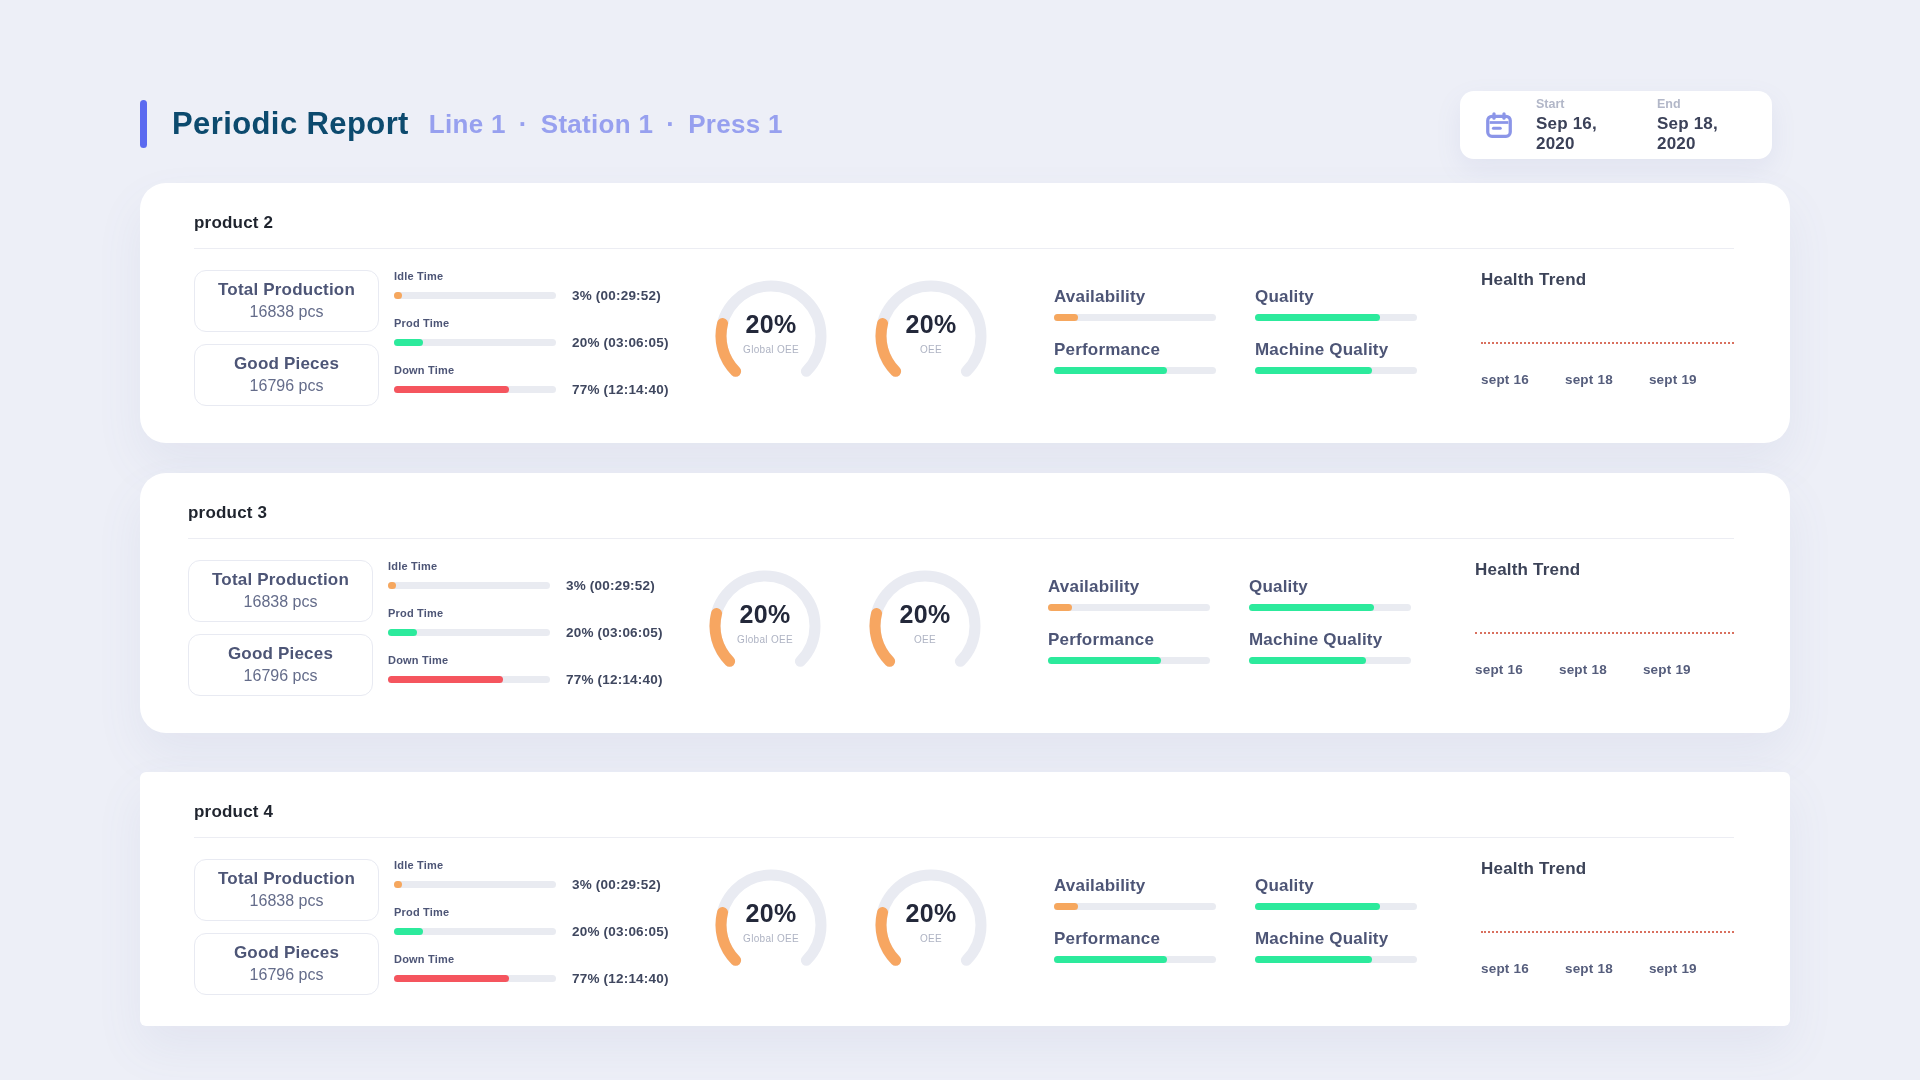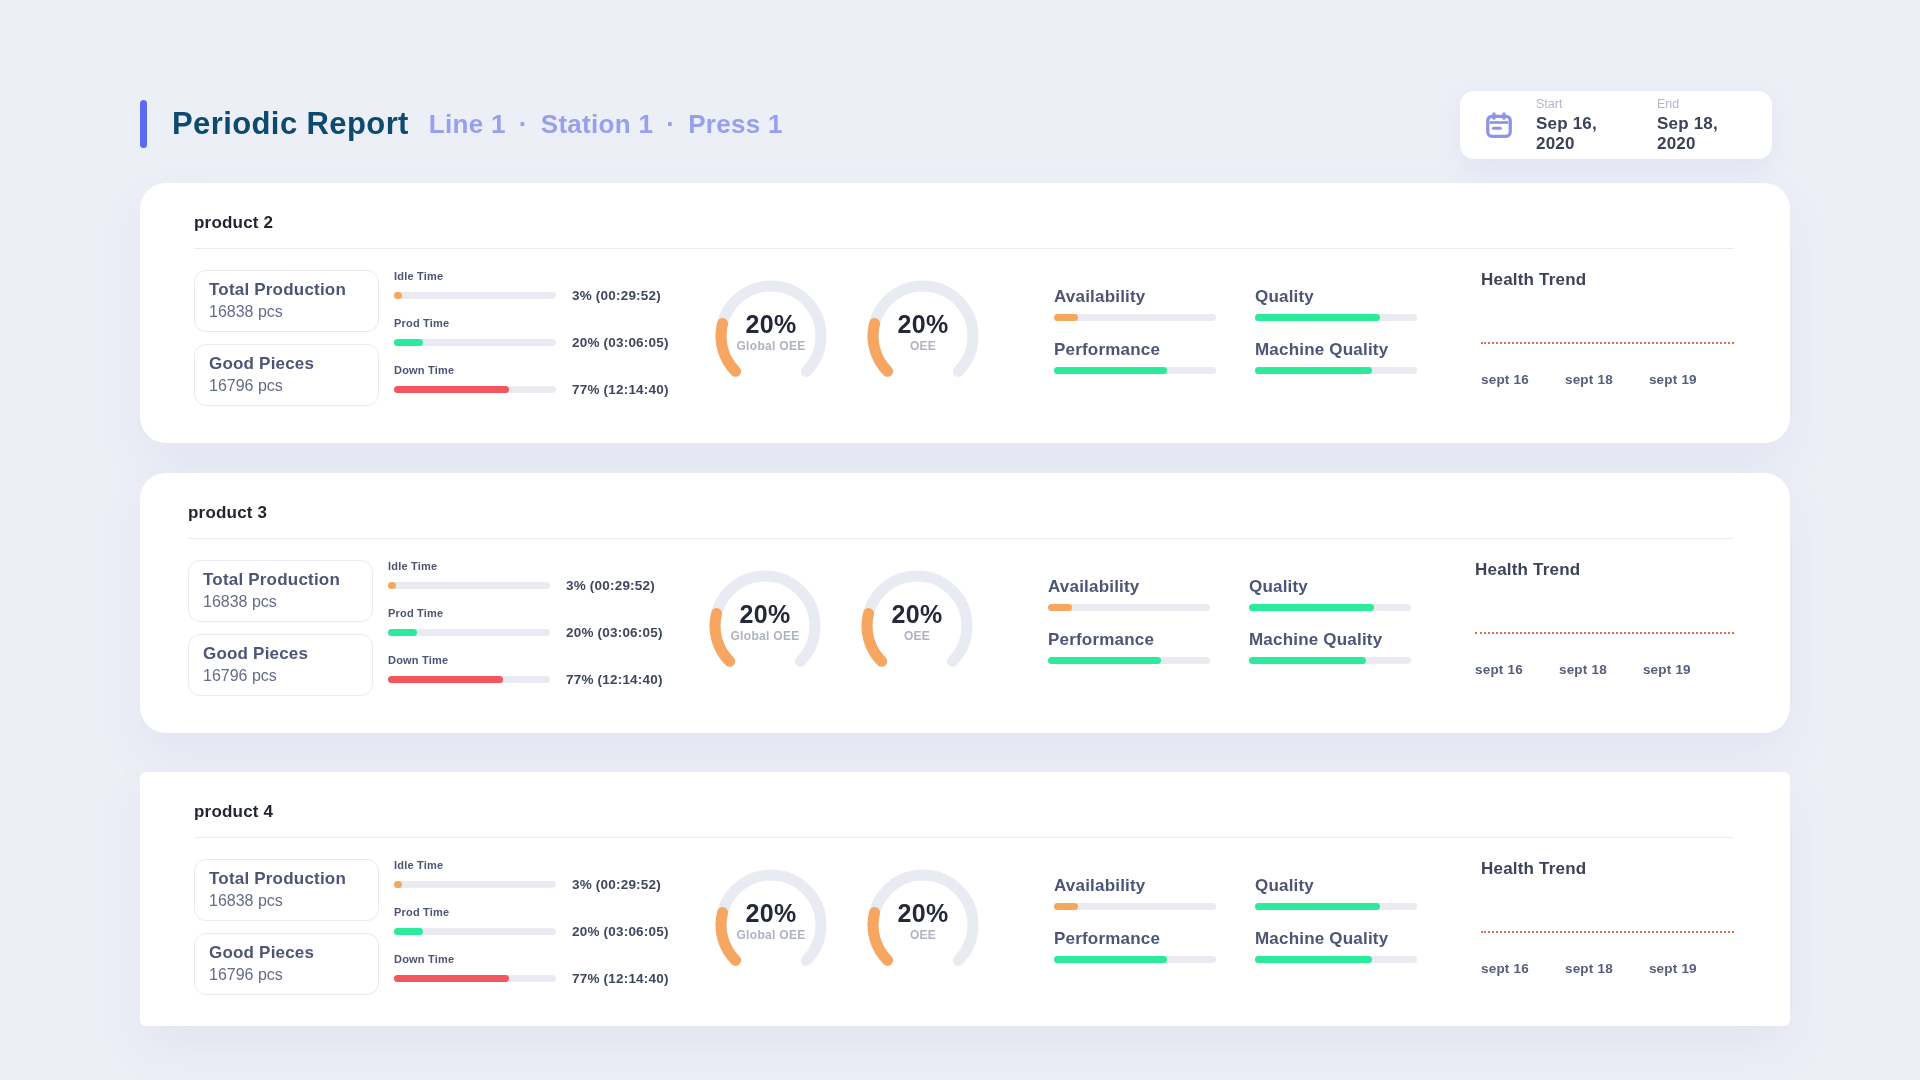--- a/index.html
+++ b/index.html
@@ -34,21 +34,21 @@
   
   .date-card {
     position: absolute; right: 148px; top: 91px; width: 312px; height: 68px;
     background: #ffffff; border-radius: 14px;
     box-shadow: 0 10px 26px rgba(115,125,185,0.10);
     display: flex; align-items: center; padding: 0 24px; cursor: pointer;
   }
   .date-card svg { flex: 0 0 auto; }
   .date-col { margin-left: 22px; }
   .date-col.second { margin-left: 30px; }
-  .date-label { font-size: 12.5px; color: #b2b7c8; font-weight: 400; }
+  .date-label { font-size: 12.5px; color: #b2b7c8; font-weight: 700; }
   .date-value { font-size: 17px; font-weight: 800; color: #3b4158; margin-top: 3px; letter-spacing: 0.2px; }
 
   
   .card {
     position: absolute; left: 140px; width: 1650px; height: 260px;
     background: #ffffff; border-radius: 26px;
     box-shadow: 0 22px 48px rgba(100,110,170,0.08);
     padding: 30px 56px 0 54px;
   }
   .card.c1 { top: 183px; }
@@ -62,21 +62,21 @@
     display: grid;
     grid-template-columns: 185px 300px 330px 390px 1fr;
     column-gap: 15px;
     margin-top: 21px;
     align-items: start;
   }
 
   
   .stat-box {
     border: 1px solid #e8eaf2; border-radius: 12px;
-    padding: 9px 14px 10px 14px; margin-bottom: 12px; background: #fff;
+    padding: 9px 14px 10px 14px; margin-bottom: 12px; background: #fff; text-align: center;
   }
   .stat-label { font-size: 17px; font-weight: 700; color: #4d5576; letter-spacing: 0.2px; }
   .stat-value { font-size: 16px; color: #646c8a; margin-top: 3px; }
 
   
   .time-group { margin-bottom: 14px; }
   .time-label { font-size: 11px; font-weight: 700; color: #4d5576; letter-spacing: 0.2px; margin-bottom: 6px; }
   .time-row { display: flex; align-items: center; }
   .track {
     width: 162px; height: 7px; border-radius: 4px; background: #e9ebf1;
@@ -85,28 +85,28 @@
   .track .fill {
     position: absolute; left: 0; top: 0; height: 7px;
     border-radius: 4px; min-width: 8px;
   }
   .time-value {
     margin-left: 16px; font-size: 13.5px; font-weight: 700; color: #3f475f;
     white-space: nowrap; letter-spacing: 0.2px;
   }
 
   
-  .gauges { display: flex; gap: 28px; padding-top: 4px; }
+  .gauges { display: flex; gap: 36px; padding-top: 4px; }
   .gauge { position: relative; width: 124px; height: 124px; }
   .gauge svg { position: absolute; left: 0; top: 0; }
   .gauge-text {
     position: absolute; left: 0; right: 0; top: 36px; text-align: center;
   }
   .gauge-val { font-size: 25px; font-weight: 800; color: #23283a; letter-spacing: 0.3px; }
-  .gauge-label { font-size: 12px; font-weight: 700; color: #aeb3c3; letter-spacing: 0.3px; }
+  .gauge-label { font-size: 10px; font-weight: 400; color: #aeb3c3; margin-top: 5px; letter-spacing: 0.3px; }
 
   
   .kpis {
     display: grid; grid-template-columns: 185px 185px;
     column-gap: 16px; row-gap: 19px; margin-top: 17px;
   }
   .kpi-label { font-size: 17px; font-weight: 700; color: #4d5576; letter-spacing: 0.2px; margin-bottom: 7px; }
 
   
   .health { padding-left: 22px; }

